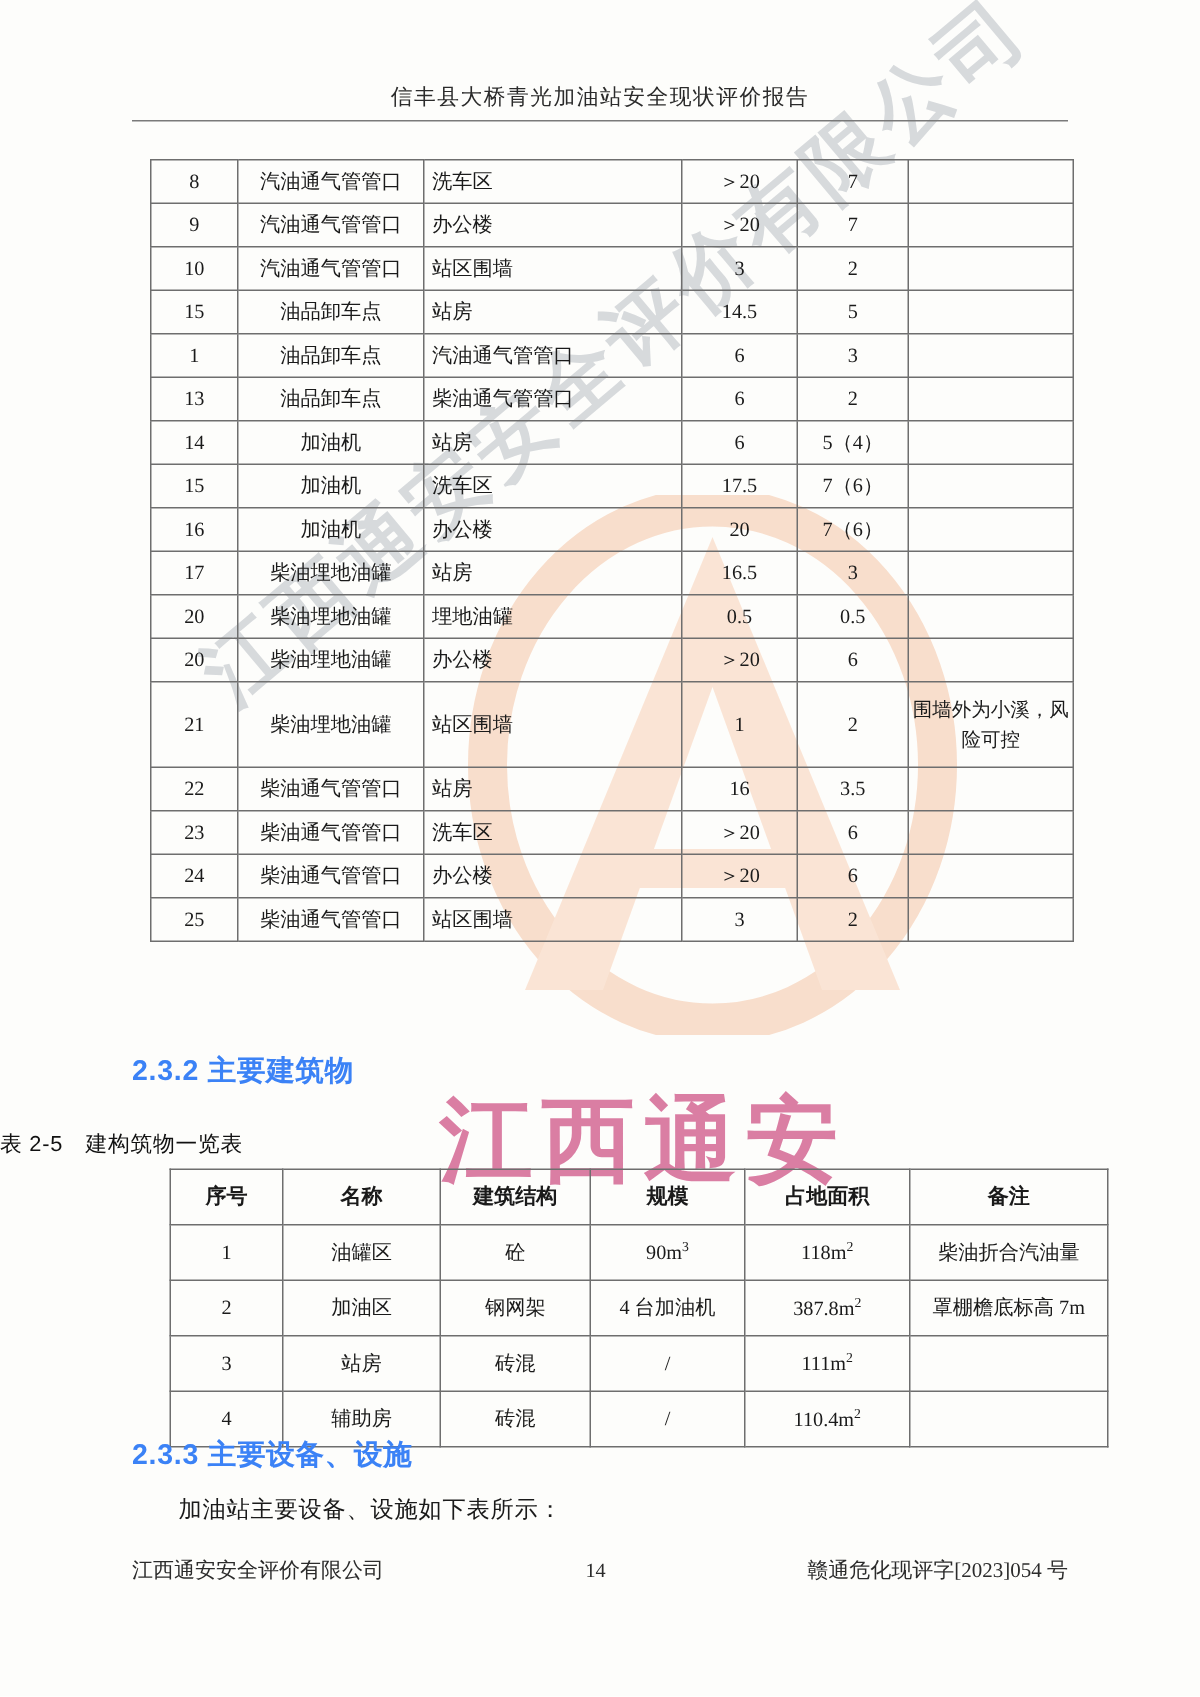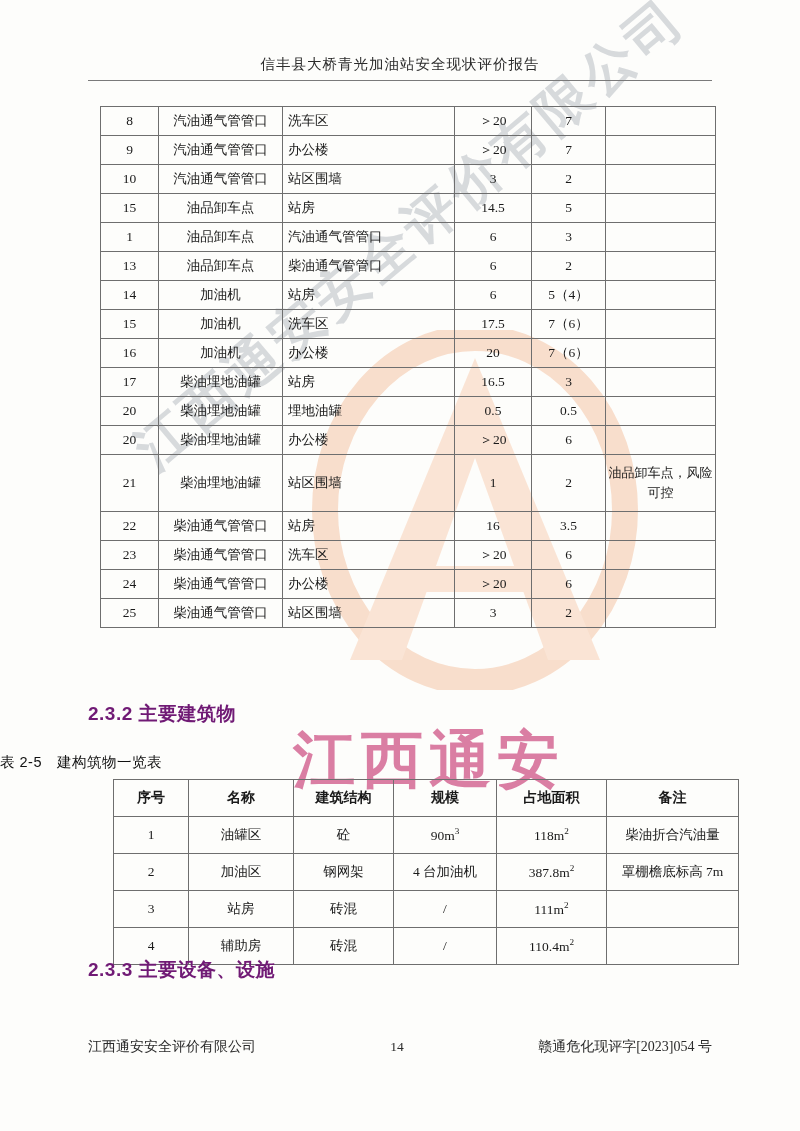--- a/index.html
+++ b/index.html
@@ -167,21 +167,21 @@
   }
   sup { font-size: 0.68em; vertical-align: super; }
 
   
   .section-heading {
     position: absolute;
     left: 88px;
     font-family: "Liberation Sans", "DejaVu Sans", sans-serif;
     font-size: 19px;
     font-weight: 700;
-    color: #701a75;
+    color: #3b82f6;
     letter-spacing: 0.5px;
     white-space: nowrap;
   }
   #heading-232 { top: 701px; }
   #heading-233 { top: 957px; }
 
   .body-paragraph {
     position: absolute;
     left: 88px;
     width: 624px;
@@ -339,21 +339,21 @@
             <td class="c-dist">＞20</td>
             <td class="c-req">6</td>
             <td class="c-note"></td>
           </tr>
           <tr>
             <td class="c-no tall">21</td>
             <td class="c-name tall">柴油埋地油罐</td>
             <td class="c-target tall">站区围墙</td>
             <td class="c-dist tall">1</td>
             <td class="c-req tall">2</td>
-            <td class="c-note tall">油品卸车点，风险可控</td>
+            <td class="c-note tall">围墙外为小溪，风险可控</td>
           </tr>
           <tr>
             <td class="c-no">22</td>
             <td class="c-name">柴油通气管管口</td>
             <td class="c-target">站房</td>
             <td class="c-dist">16</td>
             <td class="c-req">3.5</td>
             <td class="c-note"></td>
           </tr>
           <tr>
@@ -437,20 +437,21 @@
             <td>砖混</td>
             <td>/</td>
             <td>110.4m<sup>2</sup></td>
             <td></td>
           </tr>
         </tbody>
     </table>
 
     <div class="section-heading" id="heading-233">2.3.3 主要设备、设施</div>
 
+    <div class="body-paragraph" id="paragraph-equipment-intro">加油站主要设备、设施如下表所示：</div>
 
     <div class="doc-footer">
       <div class="f-left">江西通安安全评价有限公司</div>
       <div class="f-mid">14</div>
       <div class="f-right">赣通危化现评字[2023]054 号</div>
     </div>
 
   </div>
 </div>
 

